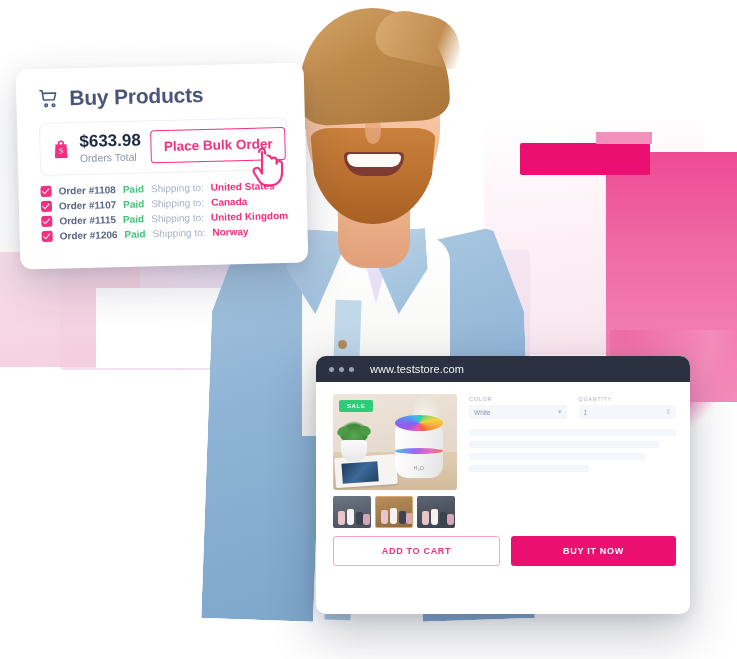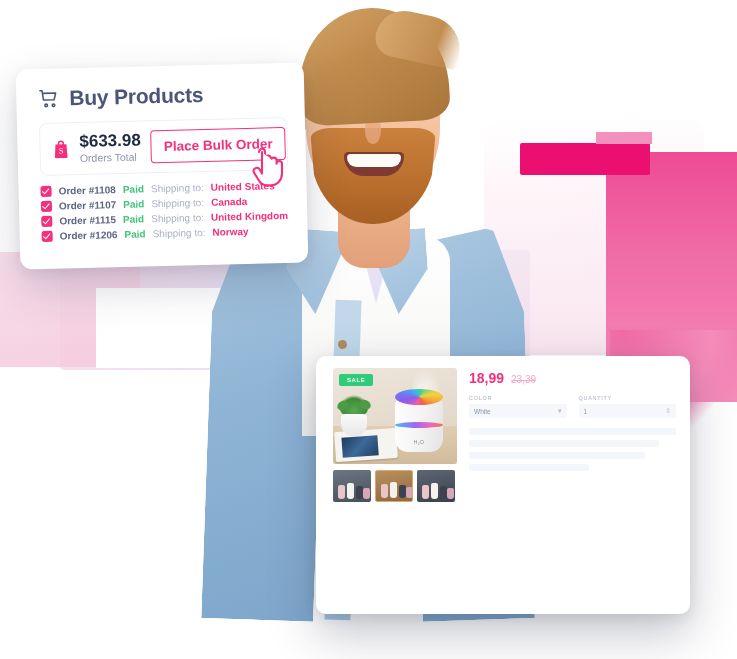--- a/index.html
+++ b/index.html
@@ -517,20 +517,26 @@
     <svg viewBox="0 0 40 42" width="40" height="42" fill="#ffffff" stroke="#f4307e" stroke-width="2.1" stroke-linejoin="round" stroke-linecap="round">
       <path d="M13 6c0-2 1.4-3.2 3-3.2S19 4 19 6v13"></path>
       <path d="M19 12.5c0-1.8 1.3-3 2.9-3s2.9 1.2 2.9 3v7"></path>
       <path d="M24.8 14.6c0-1.8 1.3-3 2.9-3s2.9 1.2 2.9 3v6.4"></path>
       <path d="M30.6 17.8c0-1.7 1.2-2.8 2.7-2.8s2.7 1.1 2.7 2.8v9.4c0 6.6-4.6 12.2-11.4 12.2h-3.2c-4.7 0-7.2-2.2-9.3-6.2L8 26.6c-.9-1.7-.3-3.6 1.4-4.4 1.6-.8 3.4-.2 4.3 1.4l2.3 4V6"></path>
     </svg>
   </span>
 
   <div class="store-win">
 
+    <div class="store-bar">
+      <span class="wdot"></span>
+      <span class="wdot"></span>
+      <span class="wdot"></span>
+      <span class="store-url">www.teststore.com</span>
+    </div>
 
     <div class="store-body">
 
       <div class="gallery">
         <div class="hero">
           <div class="hero-desk"></div>
           <div class="hero-mag"></div>
           <div class="plant"></div>
           <div class="pot"></div>
           <div class="humid-mist"></div>
@@ -557,24 +563,20 @@
           <div class="thumb t3">
               <i></i>
               <i></i>
               <i></i>
               <i></i>
             </div>
         </div>
       </div>
 
       <div class="detail">
-        <div class="p-price-row">
-          <span class="p-price">18,99</span>
-          <span class="p-compare">23,39</span>
-        </div>
 
         <div class="opts">
           <div class="opt">
             <div class="opt-lbl">COLOR</div>
             <div class="opt-ctl">
               <span>White</span>
               <span>▾</span>
             </div>
           </div>
           <div class="opt">
@@ -588,15 +590,19 @@
 
         <div>
           <div class="skel" style="width:100%"></div>
           <div class="skel" style="width:92%"></div>
           <div class="skel" style="width:85%"></div>
           <div class="skel" style="width:58%"></div>
         </div>
       </div>
     </div>
 
+    <div class="store-actions">
+      <button class="btn-cart">ADD TO CART</button>
+      <button class="btn-buy">BUY IT NOW</button>
+    </div>
   </div>
 
 </div>
 
 </body></html>

